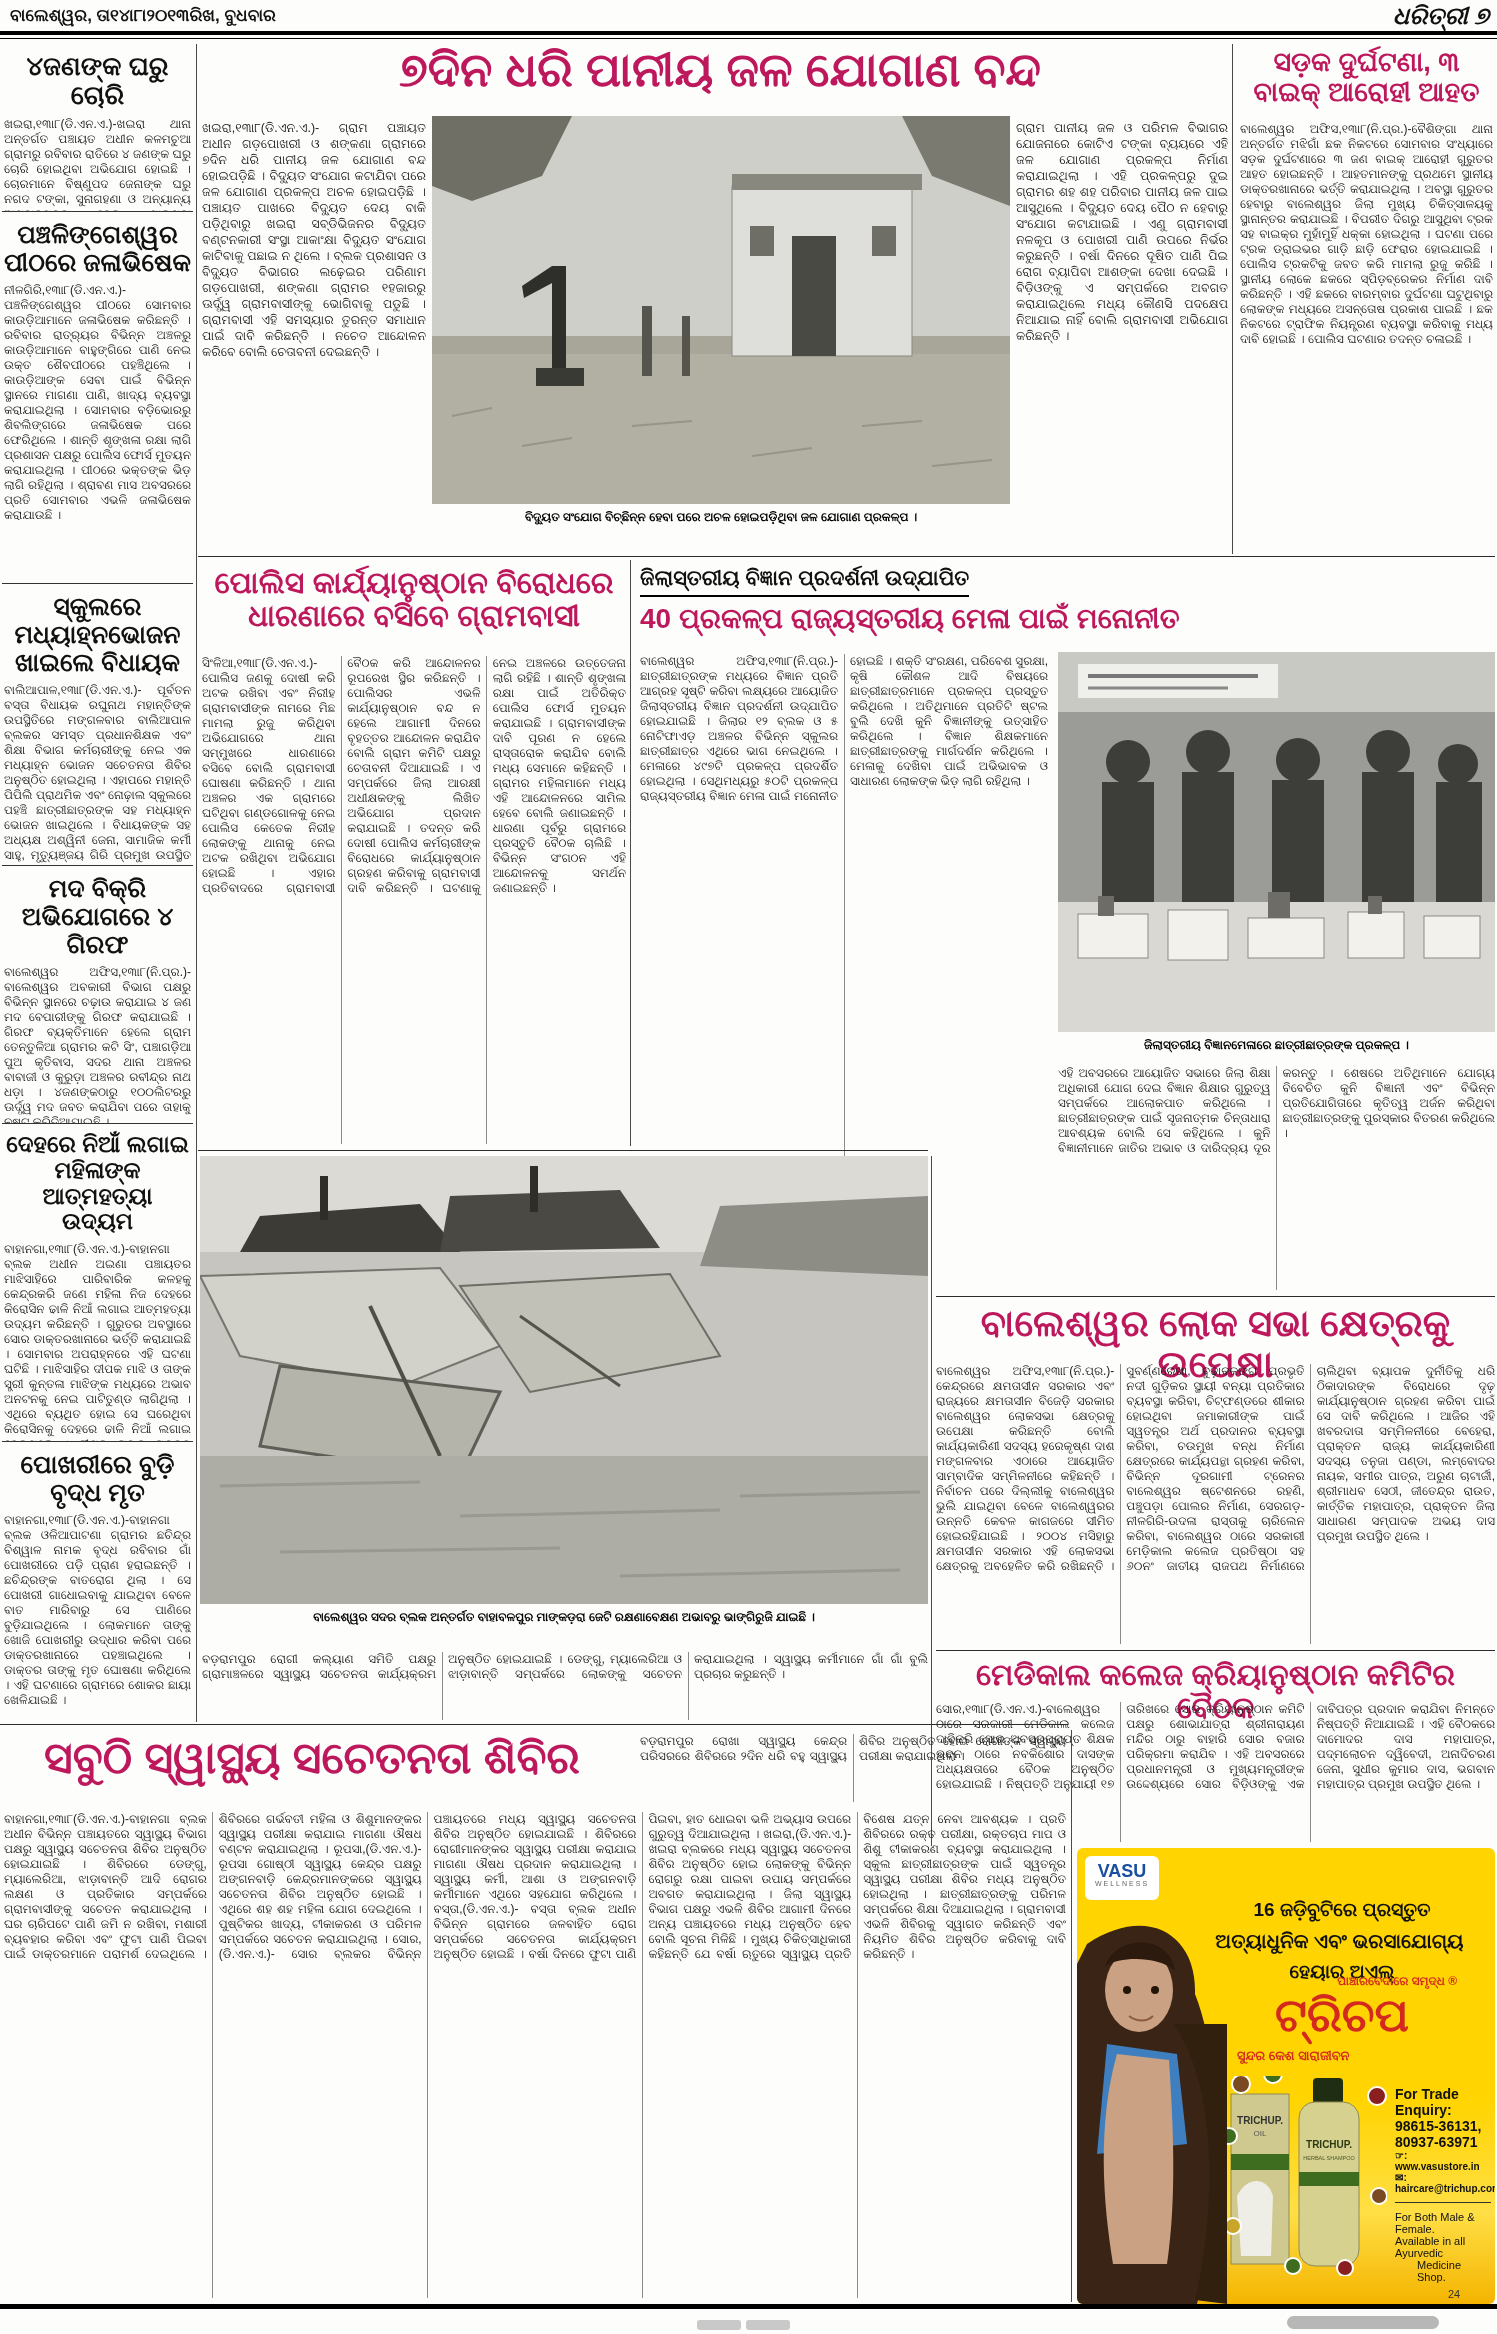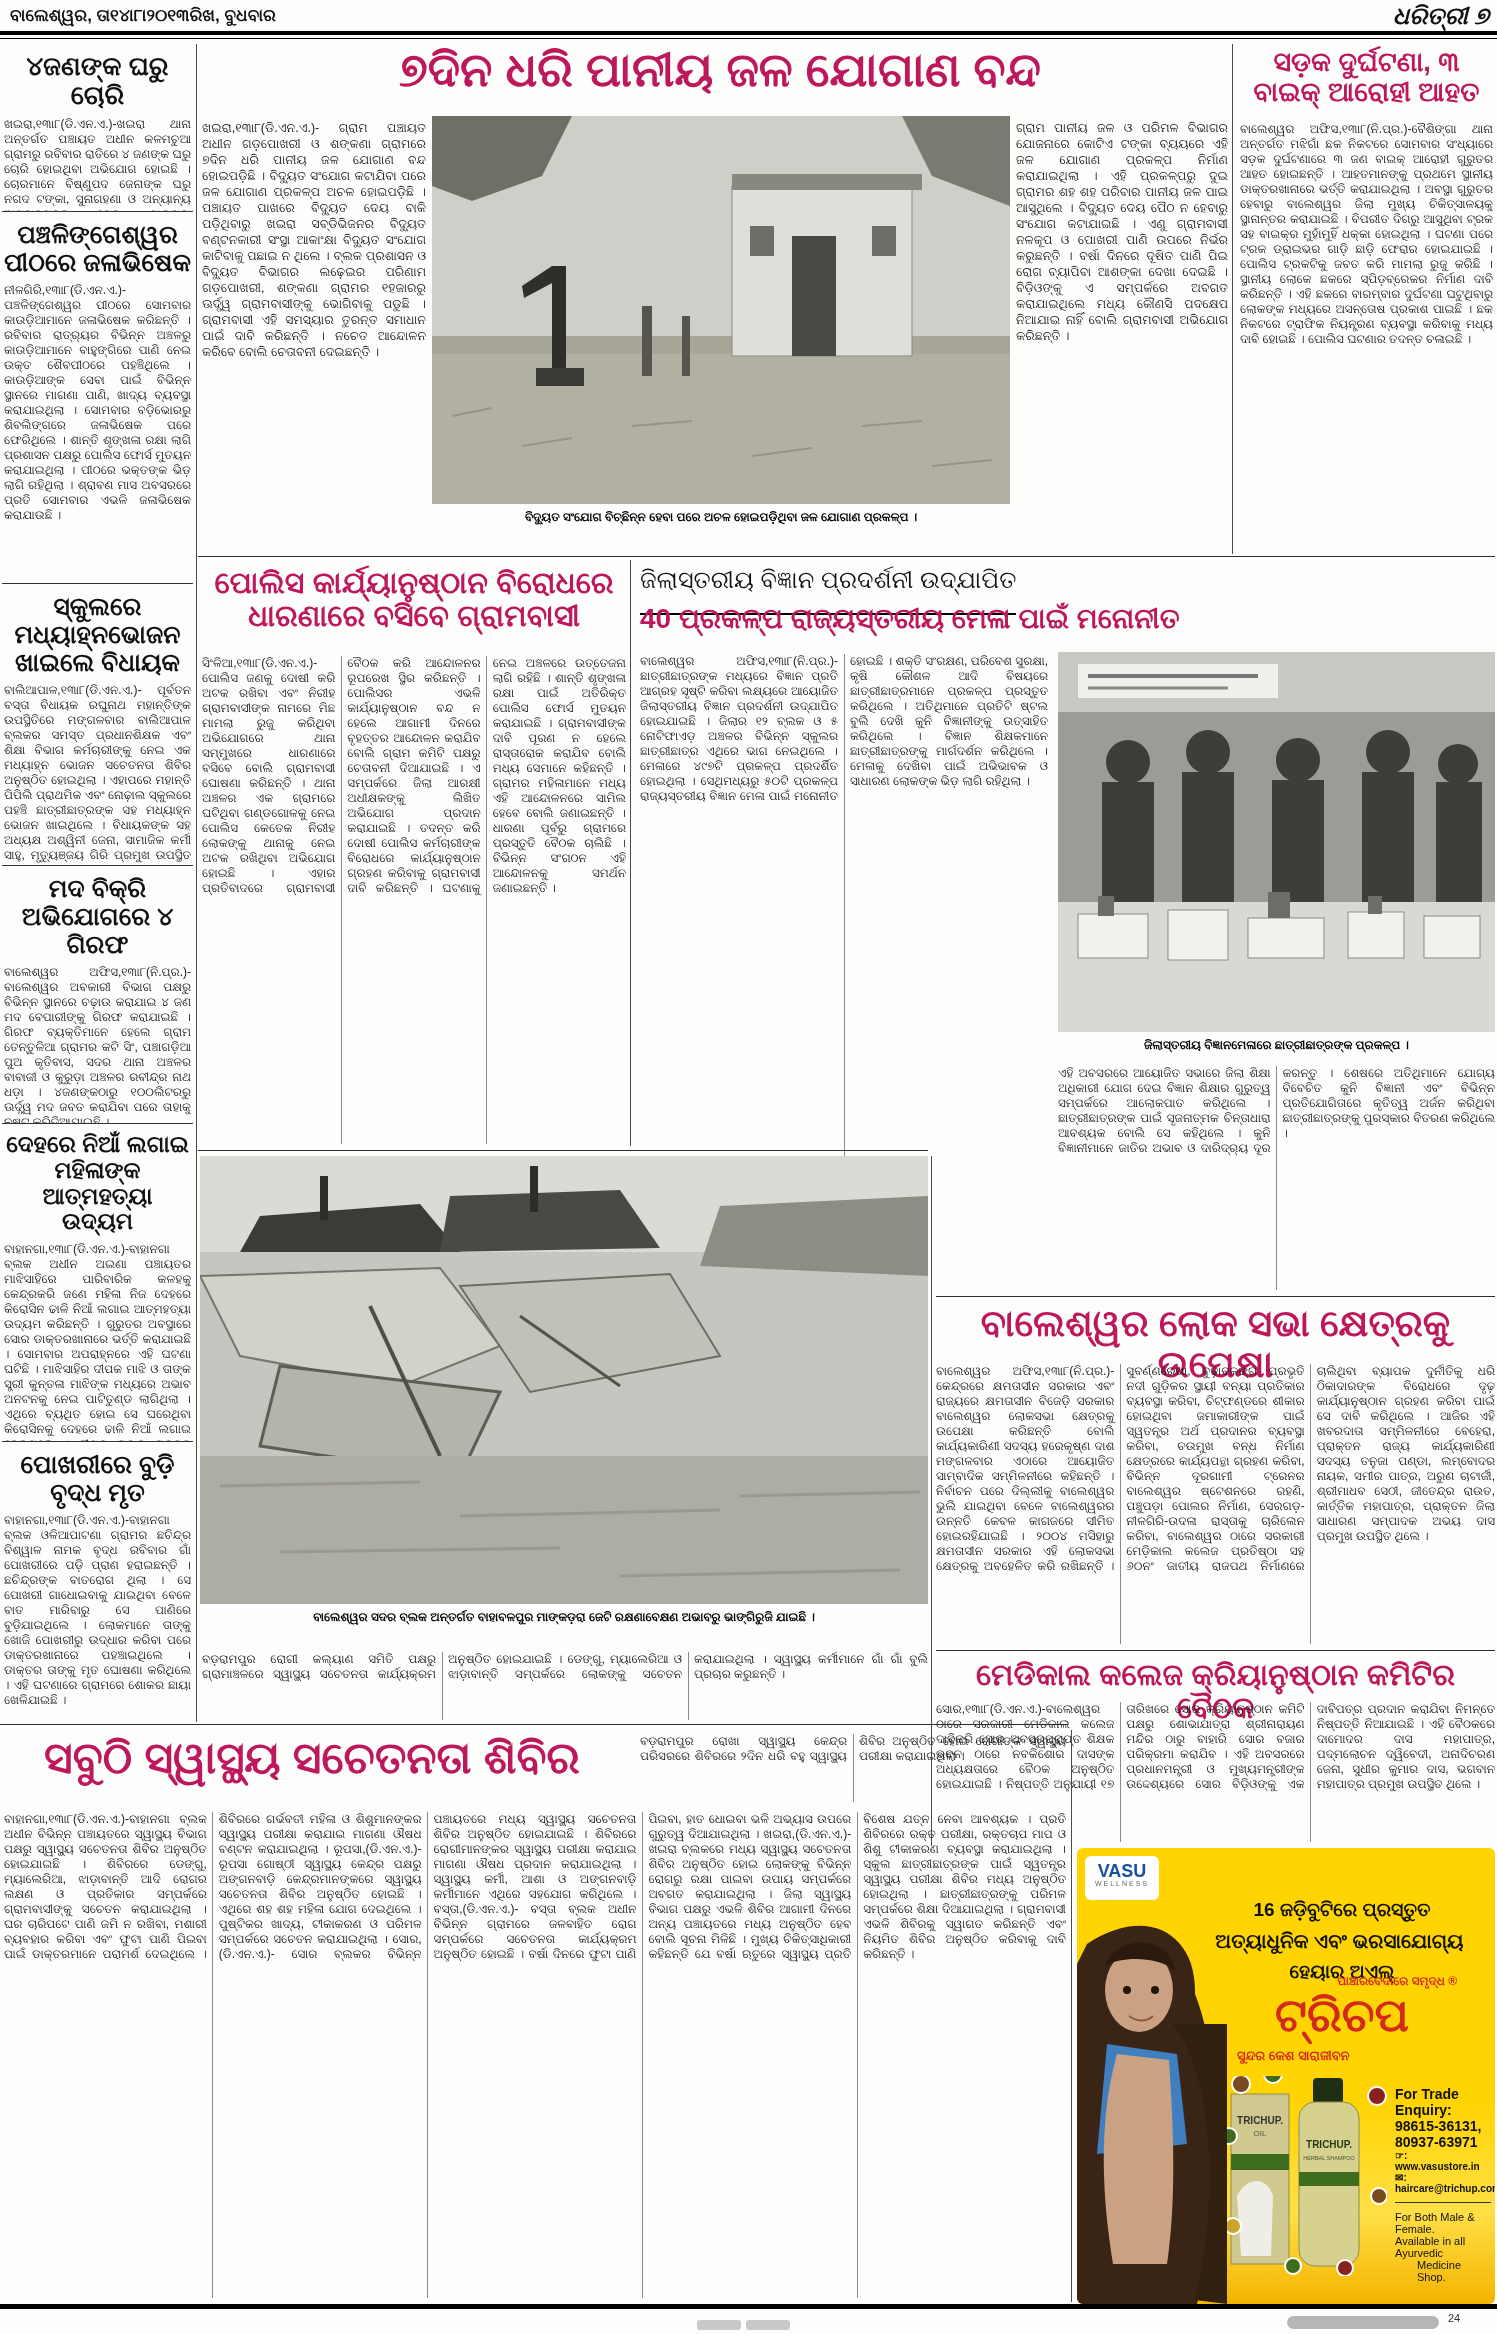--- a/index.html
+++ b/index.html
@@ -4,21 +4,21 @@
 <style>
   html,body{margin:0;padding:0;}
   body{width:1497px;height:2334px;background:#fdfdfb;font-family:"Liberation Sans",sans-serif;color:#111;position:relative;overflow:hidden;}
   .abs{position:absolute;}
   .hl{font-weight:bold;text-align:center;line-height:1.1;color:#be185d;}
   .bd{font-size:12px;line-height:15px;text-align:justify;overflow:hidden;color:#1a1a1a;}
   .cols{column-gap:12px;column-rule:1px solid #8a8a8a;}
   .cap{font-size:12px;font-weight:bold;text-align:center;color:#000;}
   .vr{background:#4a4a4a;width:1px;}
   .hr{background:#2c2c2c;height:1px;}
-  .kicker{font-weight:normal;font-size:24px;border-bottom:2px solid #000;padding-bottom:19px;display:inline-block;}
+  .kicker{font-weight:bold;font-size:21px;border-bottom:2px solid #000;padding-bottom:5px;display:inline-block;}
   .lr-story{border-bottom:1px solid #333;overflow:hidden;padding:4px 2px 22px 2px;box-sizing:border-box;}
   .lr-hl{font-weight:bold;text-align:center;font-size:25px;line-height:1.12;margin:4px 0 7px 0;}
   .masthead{font-size:17px;font-weight:bold;}
   .brandred{color:#d42a1e;}
   .adtxt{font-weight:bold;color:#111;text-align:center;line-height:1.3;margin-top:20px;}
   .contact{color:#111;}
   svg text{font-family:"Liberation Sans",sans-serif;}
 </style>
 </head>
 <body>
@@ -243,17 +243,17 @@
     <div style="font-weight:bold;font-size:14px;">98615-36131,</div>
     <div style="font-weight:bold;font-size:14px;">80937-63971</div>
     <div style="font-size:10px;font-weight:bold;"><span>☞</span><span>: www.vasustore.in</span></div>
     <div style="font-size:10px;font-weight:bold;border-bottom:1px solid #333;padding-bottom:8px;"><span>✉</span><span>: haircare@trichup.com</span></div>
     <div style="font-size:11px;margin-top:8px;">For Both Male &amp; Female.</div>
     <div style="font-size:11px;">Available in all Ayurvedic</div>
     <div style="font-size:11px;padding-left:22px;">Medicine Shop.</div>
   </div>
 </div>
 
-<div class="abs" style="left:1448px;top:2288px;font-size:11px;color:#333;margin-top:24px;">24</div>
+<div class="abs" style="left:1448px;top:2288px;font-size:11px;color:#333;">24</div>
 <div class="abs" style="left:0;top:2304px;width:1497px;height:5px;background:#000;"></div>
 <div class="abs" style="left:697px;top:2320px;width:44px;height:10px;background:#c9c9c9;border-radius:3px;"></div>
 <div class="abs" style="left:746px;top:2320px;width:44px;height:10px;background:#c9c9c9;border-radius:3px;"></div>
 <div class="abs" style="left:1287px;top:2316px;width:152px;height:13px;background:#b7b7b7;border-radius:7px;"></div>
 
 </body></html>

